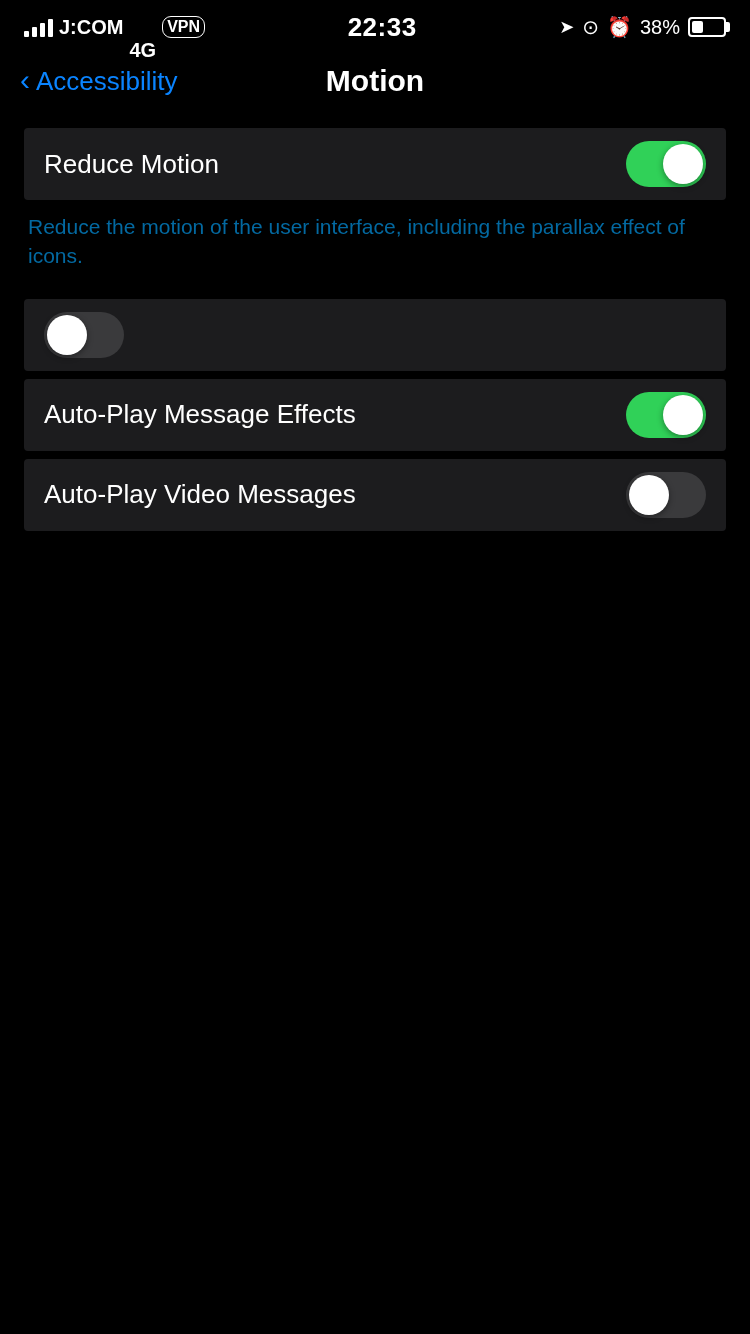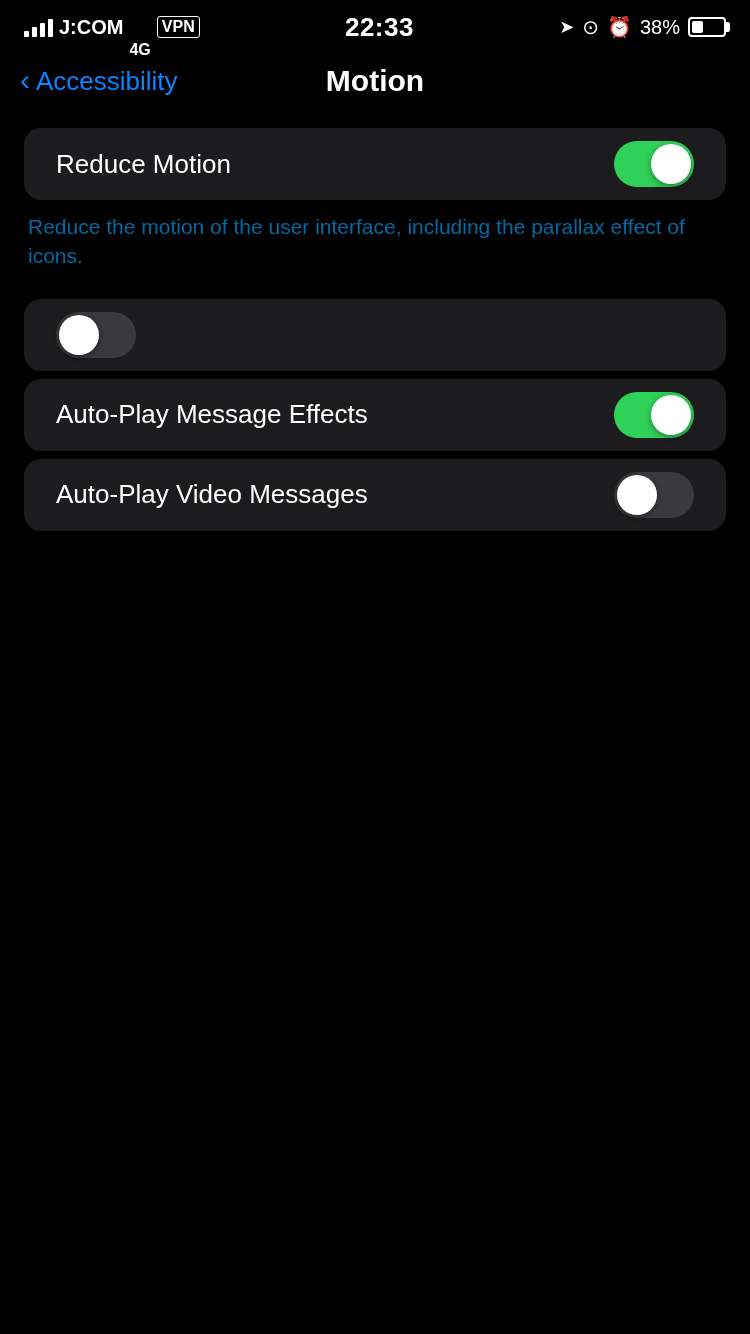--- a/index.html
+++ b/index.html
@@ -131,22 +131,22 @@
     .settings-container {
       padding: 10px 24px;
     }
 
     .settings-group {
       margin-bottom: 8px;
     }
 
     .settings-row {
       background: #1c1c1e;
-      border-radius: 17px;
-      padding: 0 32px;
+      border-radius: 4px;
+      padding: 0 20px;
       display: flex;
       align-items: center;
       justify-content: space-between;
       min-height: 72px;
     }
 
     .settings-row-label {
       font-size: 26px;
       color: #fff;
       font-weight: 400;
@@ -202,22 +202,22 @@
 
 <div class="status-bar">
   <div class="status-left">
     <div class="signal-bars">
       <span style="height: 6px;"></span>
       <span style="height: 10px;"></span>
       <span style="height: 14px;"></span>
       <span style="height: 18px;"></span>
     </div>
     <span style="font-size:20px;">J:COM</span>
-    <span style="font-size:16px;margin-top:46px;">4G</span>
-    <span style="font-size:16px;border:1.5px solid #fff;border-radius:3px;padding:1px 4px;text-align:right;">VPN</span>
+    <span style="font-size:20px;margin-top:46px;">4G</span>
+    <span style="font-size:16px;border:1.5px solid #fff;border-radius:9px;padding:1px 4px;text-align:right;">VPN</span>
   </div>
   <div class="status-time">22:33</div>
   <div class="status-right">
     <span style="font-size:18px;">➤</span>
     <span style="font-size:20px;">⊙</span>
     <span style="font-size:20px;">⏰</span>
     <div class="battery-container">
       <span style="font-size:20px;">38%</span>
       <div class="battery-icon">
         <div class="battery-fill"></div>

